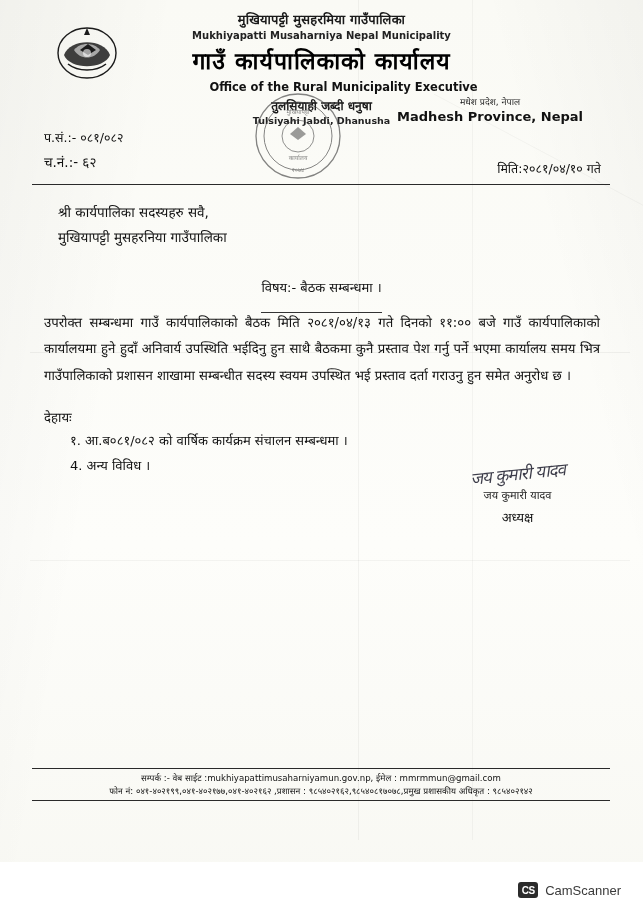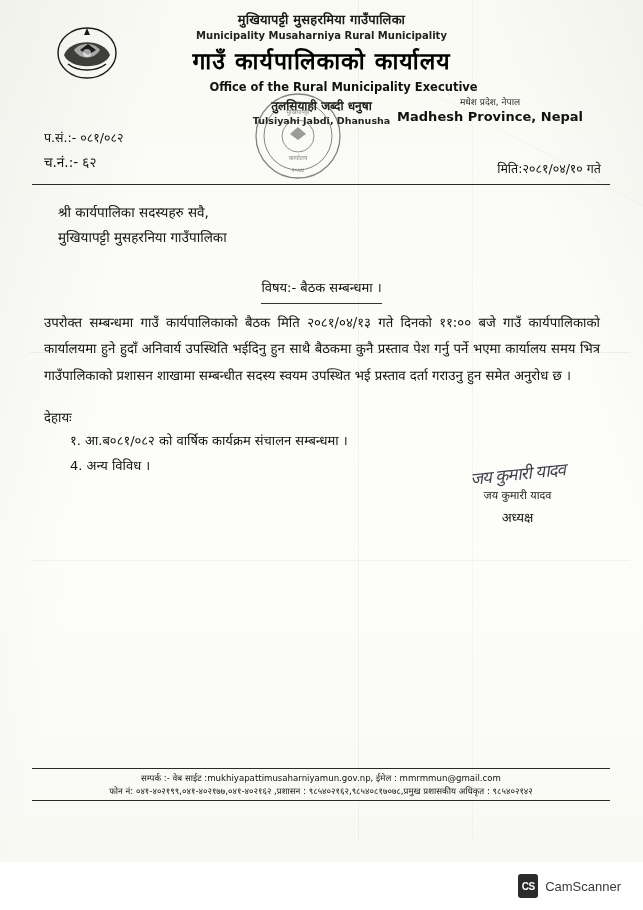--- a/index.html
+++ b/index.html
@@ -155,21 +155,21 @@
   .subject {
     position: absolute;
     left: 0; top: 278px;
     width: 643px;
     text-align: center;
     font-size: 13px;
     color: #111;
   }
   .subject span {
     border-bottom: 1px solid #333;
-    padding-bottom: 8px;
+    padding-bottom: 17px;
   }
 
   
   .body-text {
     position: absolute;
     left: 44px; top: 310px;
     width: 556px;
     font-size: 13.2px;
     line-height: 2.0;
     text-align: justify;
@@ -240,21 +240,21 @@
 
   
   .cam {
     position: absolute;
     right: 22px; bottom: 12px;
     display: flex;
     align-items: center;
     gap: 7px;
   }
   .cam-logo {
-    width: 20px; height: 24px;
+    width: 20px; height: 16px;
     background: #2b2b2b;
     color: #fff;
     border-radius: 3px;
     font-size: 10px;
     font-weight: bold;
     display: flex;
     align-items: center;
     justify-content: center;
     letter-spacing: -0.5px;
     font-family: "Liberation Sans", sans-serif;
@@ -290,21 +290,21 @@
       <path d="M18 30 C24 22, 38 22, 44 30 C38 40, 24 40, 18 30 Z" fill="#ffffff" opacity="0.55"></path>
       <path d="M24 30 l8 -6 l8 6 l-8 5 z" fill="#1b1b1b"></path>
       <path d="M12 44 C22 52, 40 52, 50 44" fill="none" stroke="#1b1b1b" stroke-width="1.6"></path>
       <path d="M31 8 l3 7 h-6 z" fill="#1b1b1b"></path>
       <circle cx="31" cy="33" r="4" fill="#ffffff" opacity="0.6"></circle>
     </svg>
   </div>
 
   <div class="letterhead">
     <div class="lh-line1">मुखियापट्टी मुसहरमिया गाउँपालिका</div>
-    <div class="lh-line2">Municipality Musaharniya Rural Municipality</div>
+    <div class="lh-line2">Mukhiyapatti Musaharniya Nepal Municipality</div>
     <div class="lh-big">गाउँ कार्यपालिकाको कार्यालय</div>
     <div class="lh-office">Office of the Rural Municipality Executive</div>
     <div class="lh-addr-np">तुलसियाही जब्दी धनुषा</div>
     <div class="lh-addr-en">Tulsiyahi Jabdi, Dhanusha</div>
   </div>
 
   <div class="province">
     <div class="np">मधेश प्रदेश, नेपाल</div>
     <div class="en">Madhesh Province, Nepal</div>
   </div>

